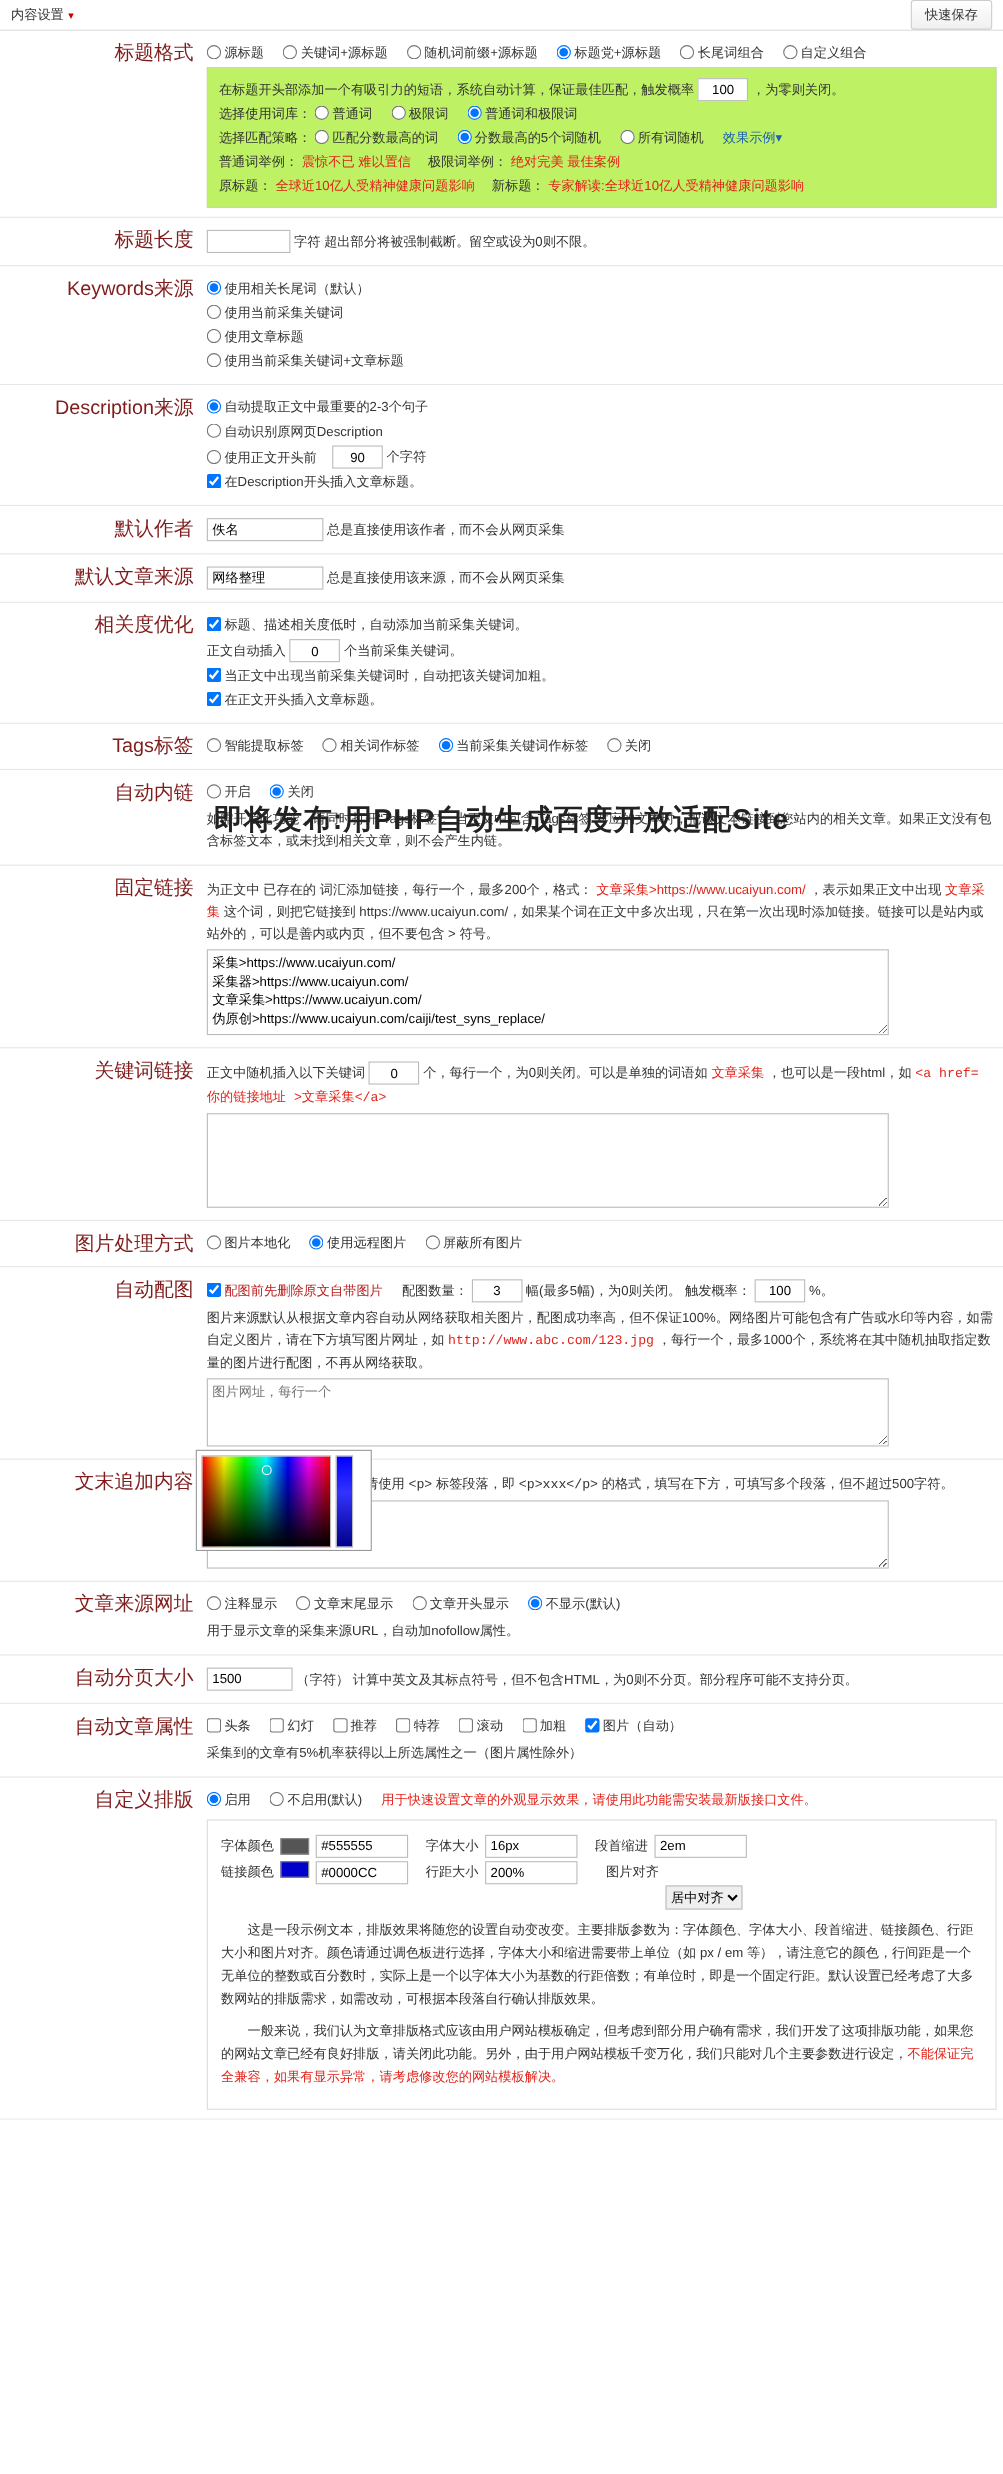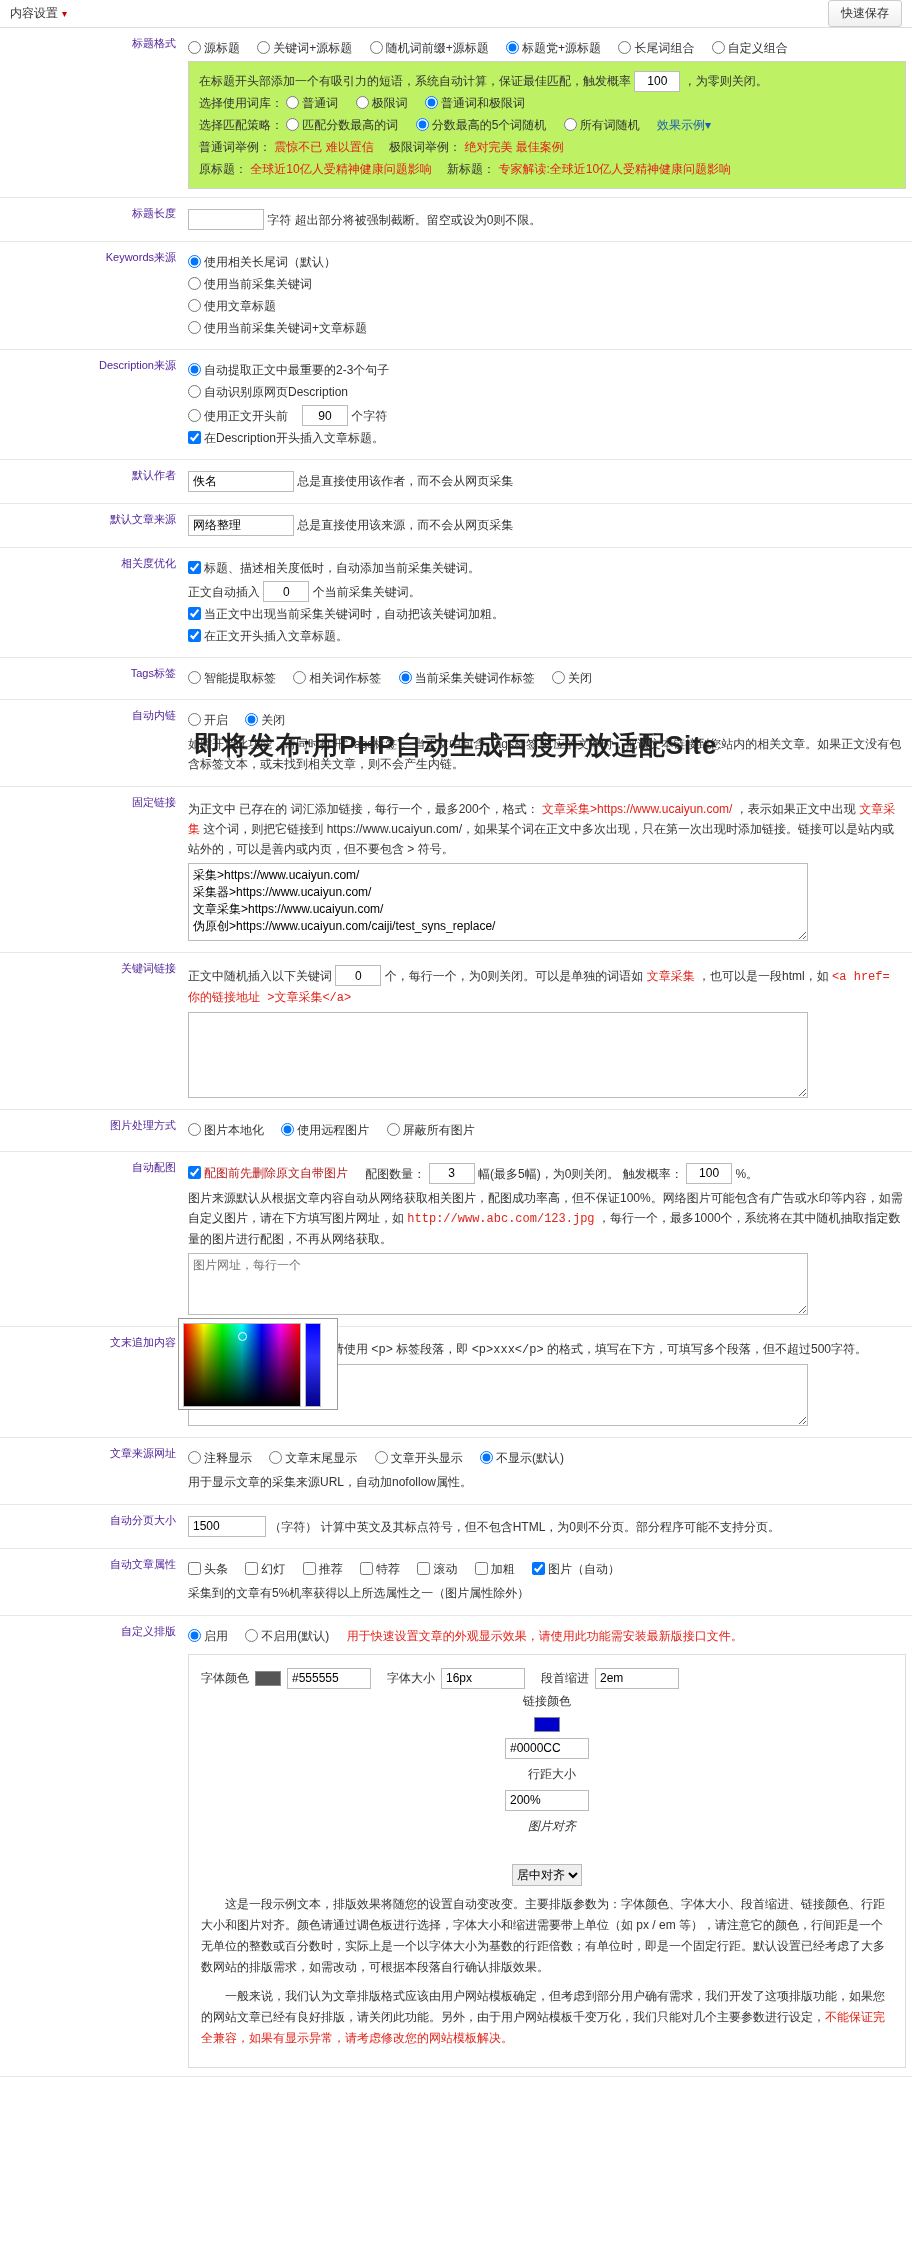--- a/index.html
+++ b/index.html
@@ -45,22 +45,22 @@
   }
   table.form > tbody > tr > td {
     border-bottom: 1px solid #e6e6e6;
     vertical-align: top;
     padding: 8px 6px;
   }
   td.label {
     width: 182px;
     text-align: right;
     padding-right: 14px;
-    color: #4c1d95;
-    font-size: 11px;
+    color: #7f1d1d;
+    font-size: 18px;
   }
   td.field { padding-left: 10px; }
   .row { margin: 3px 0; line-height: 19px; }
   label.rad { margin-right: 14px; white-space: nowrap; display:inline-block; }
   input[type=radio], input[type=checkbox] {
     vertical-align: -2px;
     margin: 0 3px 0 0;
   }
   input[type=text] {
     border: 1px solid #bbb;
@@ -453,27 +453,27 @@
     <div style="margin-top:8px; border:1px solid #dcdcdc; padding:10px 12px;">
       <div class="row" style="display:flex; align-items:center; gap:6px;">
         <span>字体颜色</span>
         <span class="swatch swatch-dark"></span>
         <input type="text" class="ti-md" value="#555555" style="">
         <span style="margin-left:10px;">字体大小</span>
         <input type="text" class="ti-md" value="16px" style="">
         <span style="margin-left:10px;">段首缩进</span>
         <input type="text" class="ti-md" value="2em" style="">
       </div>
-      <div class="row" style="display:flex; align-items:center; gap:6px;flex-direction:column;">
+      <div class="row" style="display:flex; align-items:flex-start; gap:6px;">
         <span>链接颜色</span>
         <span class="swatch swatch-blue"></span>
         <input type="text" class="ti-md" value="#0000CC" style="">
         <span style="margin-left:10px;">行距大小</span>
         <input type="text" class="ti-md" value="200%" style="">
-        <span style="margin-left:10px;font-style:italic;">图片对齐</span>
+        <span style="margin-left:20px;">图片对齐</span>
         <select><option>居中对齐</option></select>
       </div>
 
       <div class="typo-p indent">
         <span>这是一段示例文本，排版效果将随您的设置自动变改变。主要排版参数为：字体颜色、字体大小、段首缩进、链接颜色、行距大小和图片对齐。颜色请通过调色板进行选择，字体大小和缩进需要带上单位（如 px / em 等），请注意它的颜色，行间距是一个无单位的整数或百分数时，实际上是一个以字体大小为基数的行距倍数；有单位时，即是一个固定行距。默认设置已经考虑了大多数网站的排版需求，如需改动，可根据本段落自行确认排版效果。</span>
       </div>
       <div class="typo-p indent">
         <span>一般来说，我们认为文章排版格式应该由用户网站模板确定，但考虑到部分用户确有需求，我们开发了这项排版功能，如果您的网站文章已经有良好排版，请关闭此功能。另外，由于用户网站模板千变万化，我们只能对几个主要参数进行设定，</span><span class="red">不能保证完全兼容，如果有显示异常，请考虑修改您的网站模板解决。</span>
       </div>
     </div>

